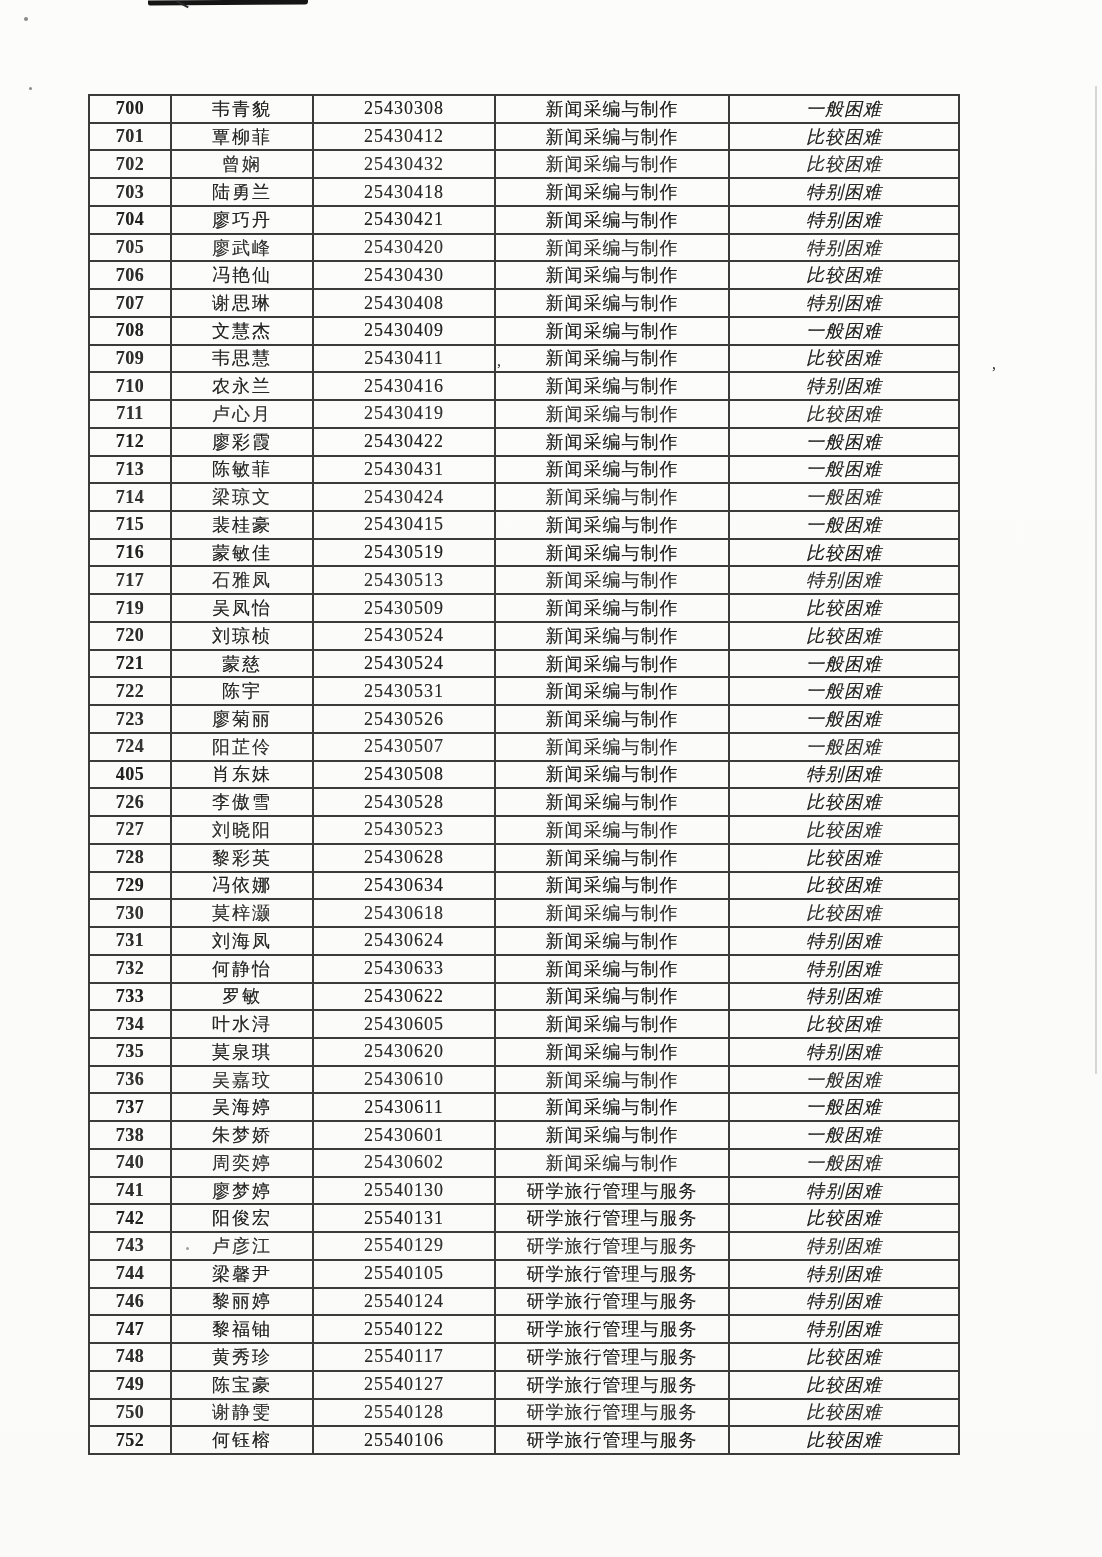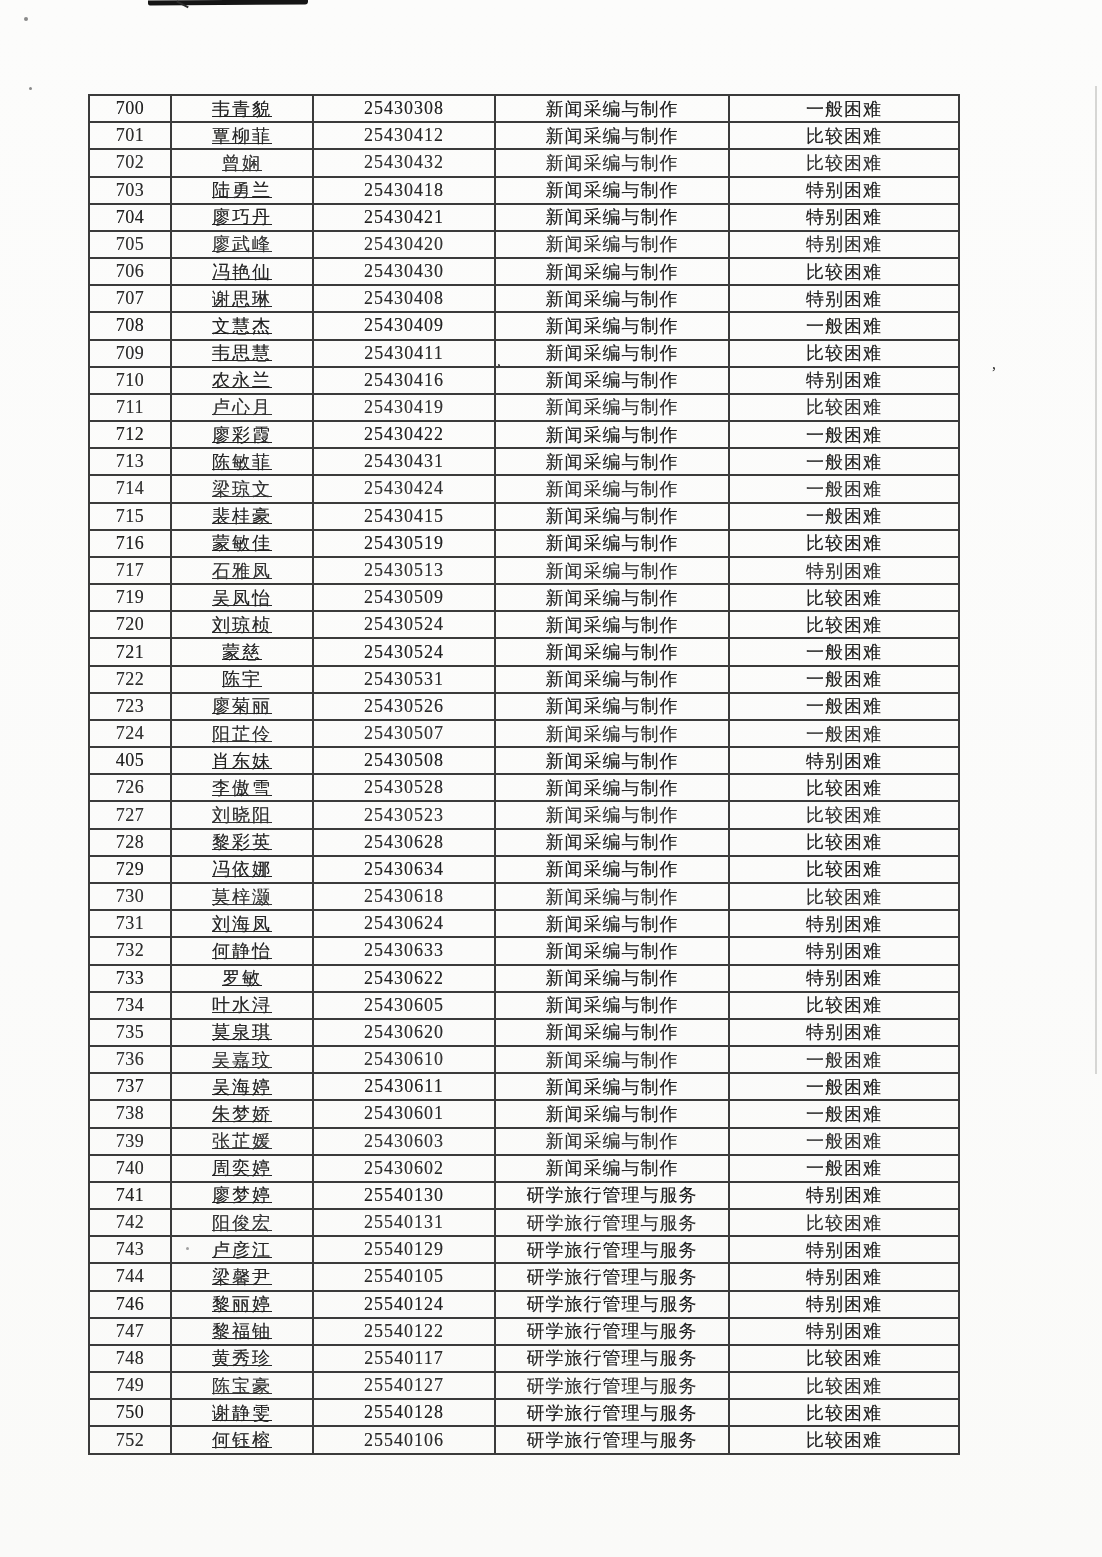--- a/index.html
+++ b/index.html
@@ -26,25 +26,25 @@
   table.scan-table td {
     border: 2px solid #3b3b3b;
     text-align: center;
     vertical-align: middle;
     padding: 0;
     white-space: nowrap;
     overflow: hidden;
     font-size: 18px;
     text-shadow: 0 0 0.6px rgba(50,50,50,0.55);
   }
-  td.col-no   { font-size: 17px; letter-spacing: 0.5px; color: #2d2d2d; }
+  td.col-no   { font-size: 17px; letter-spacing: 0.5px; color: #2d2d2d; font-weight: bold; }
   td.col-id   { font-size: 17px; letter-spacing: 1px; color: #2b2b2b; }
-  td.col-name { letter-spacing: 2px; text-decoration: underline; }
+  td.col-name { letter-spacing: 2px; }
   td.col-major{ letter-spacing: 1px; }
-  td.col-level{ letter-spacing: 1px; }
+  td.col-level{ letter-spacing: 1px; font-style: italic; }
   
   tr:nth-child(3n) td   { color: #343434; }
   tr:nth-child(4n+1) td { color: #222; }
   
   .top-mark {
     position: absolute; left: 148px; top: 0;
     width: 160px; height: 5px;
     background: #151515;
     border-radius: 0 0 3px 2px;
     transform: rotate(-0.4deg);
@@ -364,27 +364,20 @@
         <td class="col-level">一般困难</td>
       </tr>
         <tr>
         <td class="col-no">738</td>
         <td class="col-name">朱梦娇</td>
         <td class="col-id">25430601</td>
         <td class="col-major">新闻采编与制作</td>
         <td class="col-level">一般困难</td>
       </tr>
         <tr>
-        <td class="col-no">739</td>
-        <td class="col-name">张芷媛</td>
-        <td class="col-id">25430603</td>
-        <td class="col-major">新闻采编与制作</td>
-        <td class="col-level">一般困难</td>
-      </tr>
-        <tr>
         <td class="col-no">740</td>
         <td class="col-name">周奕婷</td>
         <td class="col-id">25430602</td>
         <td class="col-major">新闻采编与制作</td>
         <td class="col-level">一般困难</td>
       </tr>
         <tr>
         <td class="col-no">741</td>
         <td class="col-name">廖梦婷</td>
         <td class="col-id">25540130</td>

